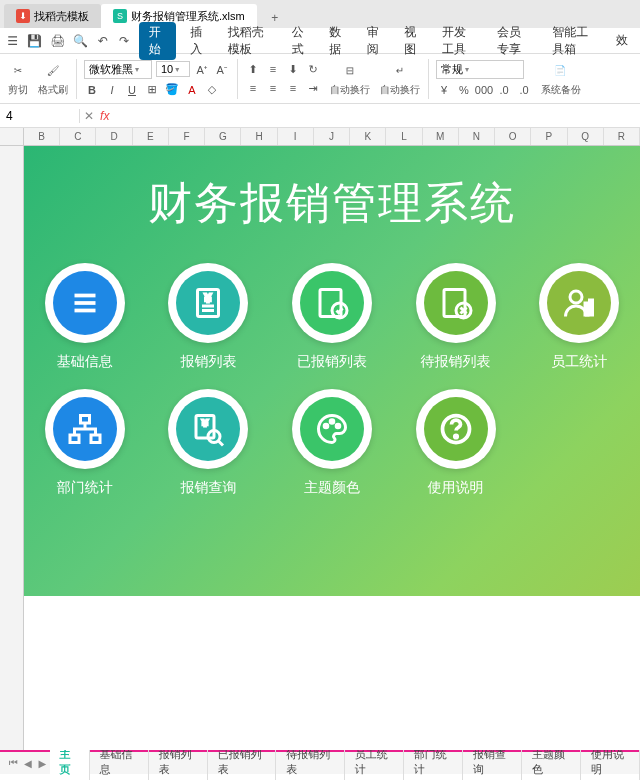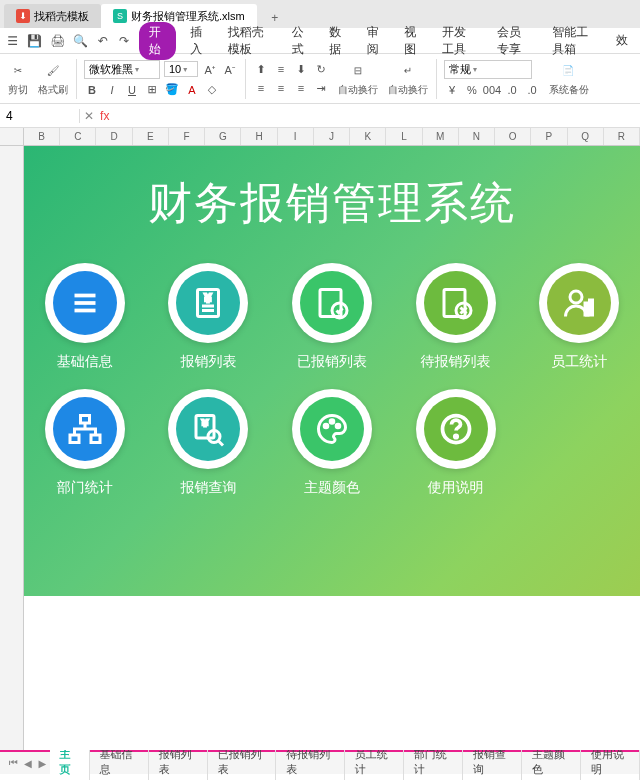--- a/index.html
+++ b/index.html
@@ -7,21 +7,21 @@
 .tabs-bar{height:28px;background:#e8e8e8;display:flex;align-items:flex-end;padding-left:4px}
 .tab{height:24px;padding:0 12px;display:flex;align-items:center;gap:4px;font-size:11px;border-top-left-radius:3px;border-top-right-radius:3px;cursor:pointer}
 .tab.active{background:#fff}
 .tab.inactive{background:#d8d8d8}
 .tab-icon{width:14px;height:14px;border-radius:2px;display:flex;align-items:center;justify-content:center;color:#fff;font-size:9px}
 .tab-icon.red{background:#e74c3c}
 .tab-icon.green{background:#1abc9c}
 .tab-add{width:20px;height:20px;display:flex;align-items:center;justify-content:center;margin-left:8px;color:#666;cursor:pointer}
 .toolbar1{height:26px;border-bottom:1px solid #ddd;display:flex;align-items:center;padding:0 6px;gap:8px}
 .tb-btn{width:18px;height:18px;display:flex;align-items:center;justify-content:center;color:#555;cursor:pointer}
-.start-btn{background:#a21caf;color:#fff;padding:2px 10px;border-radius:12px;font-size:12px;cursor:pointer}
+.start-btn{background:#0369a1;color:#fff;padding:2px 10px;border-radius:4px;font-size:12px;cursor:pointer}
 .menu-item{font-size:12px;color:#333;padding:0 6px;cursor:pointer}
 .toolbar2{height:50px;border-bottom:1px solid #ddd;display:flex;align-items:center;padding:0 4px;gap:2px}
 .tb2-group{display:flex;flex-direction:column;align-items:center;padding:0 4px;font-size:10px;color:#555;gap:2px}
 .tb2-icon{width:20px;height:20px;display:flex;align-items:center;justify-content:center}
 .tb2-sep{width:1px;height:40px;background:#ddd;margin:0 2px}
 .tb2-row{display:flex;gap:4px;align-items:center}
 .tb2-col{display:flex;flex-direction:column;gap:3px;padding:0 3px}
 .dd{border:1px solid #ccc;padding:1px 4px;font-size:11px;display:flex;align-items:center;gap:2px;cursor:pointer}
 .dd::after{content:"▾";font-size:8px;color:#888}
 .mini-btn{width:16px;height:16px;display:flex;align-items:center;justify-content:center;border:1px solid transparent;cursor:pointer;font-size:11px;color:#555}
@@ -88,21 +88,21 @@
     <span class="tb2-icon">✂</span>
     <span>剪切</span>
   </div>
   <div class="tb2-group">
     <span class="tb2-icon">🖌</span>
     <span>格式刷</span>
   </div>
   <div class="tb2-sep"></div>
   <div class="tb2-col">
     <div class="tb2-row">
-      <div class="dd" style="width:76px">
+      <div class="dd" style="width:68px">
           <span>微软雅黑</span>
         </div>
       <div class="dd" style="width:34px">
           <span>10</span>
         </div>
       <span class="mini-btn">A⁺</span>
       <span class="mini-btn">A⁻</span>
     </div>
     <div class="tb2-row">
       <span class="mini-btn">
@@ -144,36 +144,36 @@
     <span>自动换行</span>
   </div>
   <div class="tb2-sep"></div>
   <div class="tb2-col">
     <div class="dd" style="width:88px">
         <span>常规</span>
       </div>
     <div class="tb2-row">
       <span class="mini-btn">¥</span>
       <span class="mini-btn">%</span>
-      <span class="mini-btn">004</span>
+      <span class="mini-btn">000</span>
       <span class="mini-btn">.0</span>
       <span class="mini-btn">.0</span>
     </div>
   </div>
   <div class="tb2-group">
     <span class="tb2-icon">📄</span>
     <span>系统备份</span>
   </div>
 </div>
 
 <div class="cell-ref">
   <div class="cell-name">4</div>
   <div class="fx-area">
     <span style="color:#888">✕</span>
-    <span style="color:#ef4444">fx</span>
+    <span style="font-style:italic;color:#ef4444">fx</span>
   </div>
 </div>
 
 <div class="col-headers">
   <div class="row-hdr-space"></div>
   <div class="col-hdr">B</div>
   <div class="col-hdr">C</div>
   <div class="col-hdr">D</div>
   <div class="col-hdr">E</div>
   <div class="col-hdr">F</div>

